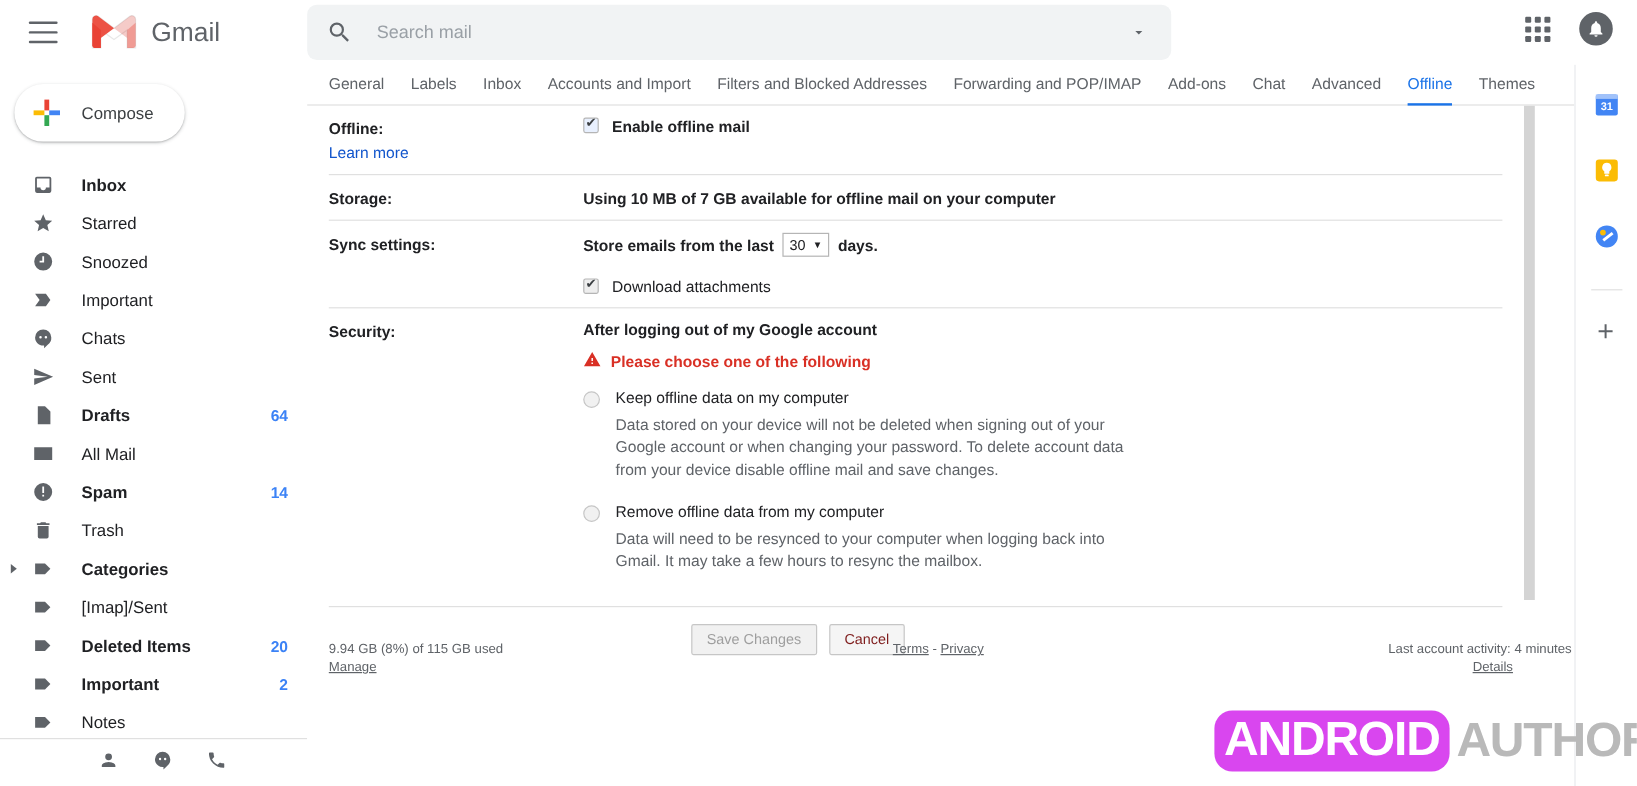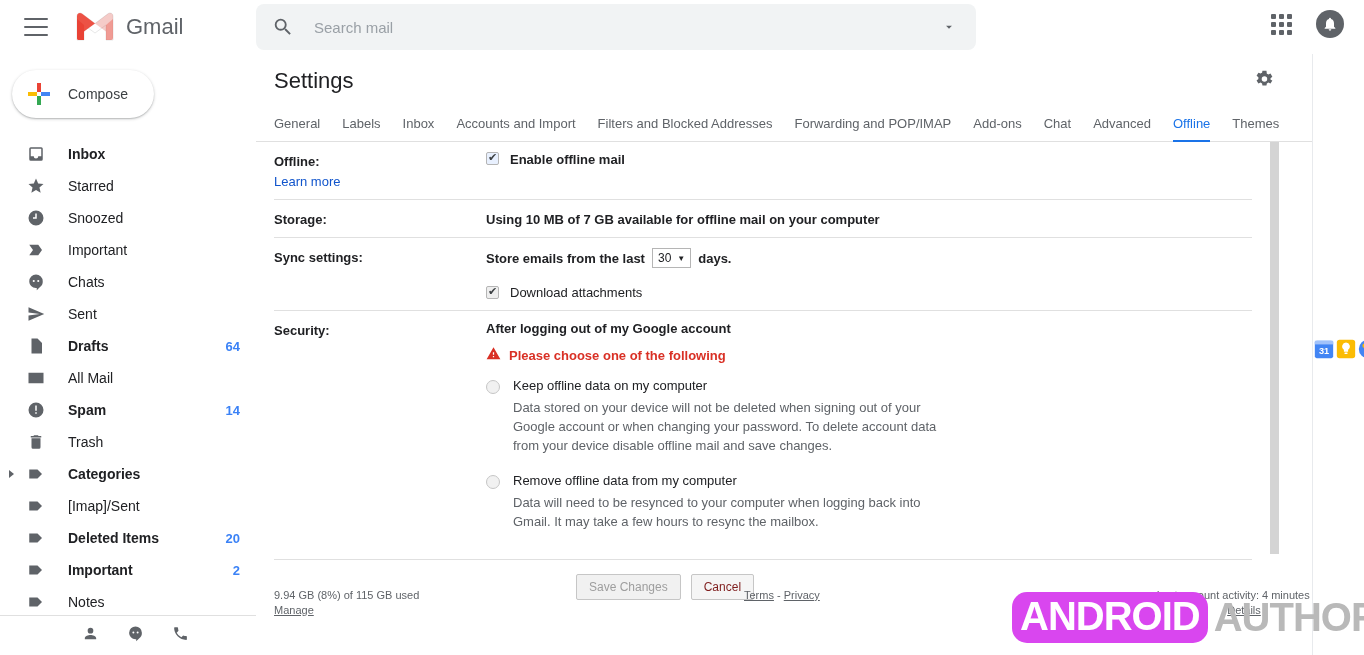--- a/index.html
+++ b/index.html
@@ -182,21 +182,21 @@
   .content-scroll {
     position: absolute; right: 33px; top: 0px; width: 9px; height: 420px;
     background: #fff;
   }
   .content-scroll .thumb { width: 9px; height: 412px; background: #d4d4d4; border-radius: 0; }
 
   
   .rail {
     position: absolute; top: 54px; right: 0; width: 52px; height: 601px;
     background: #fff; border-left: 1px solid #e8eaed;
-    display: flex; flex-direction: row; align-items: center; padding-top: 22px;
+    display: flex; flex-direction: column; align-items: center; padding-top: 22px;
   }
   .rail-icon { width: 22px; height: 22px; margin-bottom: 33px; cursor: pointer; }
   .rail-div { width: 26px; height: 1px; background: #e0e0e0; margin: 0 0 24px 0; }
   .rail-plus { width: 22px; height: 22px; cursor: pointer; position: relative; }
 
   
   .watermark {
     position: absolute; left: 1012px; top: 592px;
     font-size: 40px; font-weight: bold; letter-spacing: -1px;
     font-family: "Liberation Sans", sans-serif;
@@ -445,28 +445,20 @@
     <span>
       <svg width="17" height="17" viewBox="0 0 24 24" fill="#5f6368">
           <path d="M6.6 10.8a15 15 0 0 0 6.6 6.6l2.2-2.2c.3-.3.7-.4 1-.2 1.2.4 2.4.6 3.6.6a1 1 0 0 1 1 1V20a1 1 0 0 1-1 1A17 17 0 0 1 3 4a1 1 0 0 1 1-1h3.5a1 1 0 0 1 1 1c0 1.3.2 2.5.6 3.6.1.3 0 .7-.2 1z"></path>
         </svg>
     </span>
   </div>
 </div>
 
 <div class="main">
 
-  <div class="settings-header">
-    <span class="settings-title">Settings</span>
-    <span class="gear-btn">
-      <svg width="22" height="22" viewBox="0 0 24 24" fill="#5f6368">
-        <path d="M19.1 12.9a7 7 0 0 0 0-1.8l2-1.6-2-3.4-2.4 1a7 7 0 0 0-1.6-.9L14.7 3H10.3l-.4 2.2c-.6.2-1.1.5-1.6.9l-2.4-1-2 3.4 2 1.6a7 7 0 0 0 0 1.8l-2 1.6 2 3.4 2.4-1c.5.4 1 .7 1.6.9l.4 2.2h4.4l.4-2.2c.6-.2 1.1-.5 1.6-.9l2.4 1 2-3.4zM12.5 15a3 3 0 1 1 0-6 3 3 0 0 1 0 6z"></path>
-      </svg>
-    </span>
-  </div>
 
   <div class="tabs">
     <div class="tab">General</div>
     <div class="tab">Labels</div>
     <div class="tab">Inbox</div>
     <div class="tab">Accounts and Import</div>
     <div class="tab">Filters and Blocked Addresses</div>
     <div class="tab">Forwarding and POP/IMAP</div>
     <div class="tab">Add-ons</div>
     <div class="tab">Chat</div>

